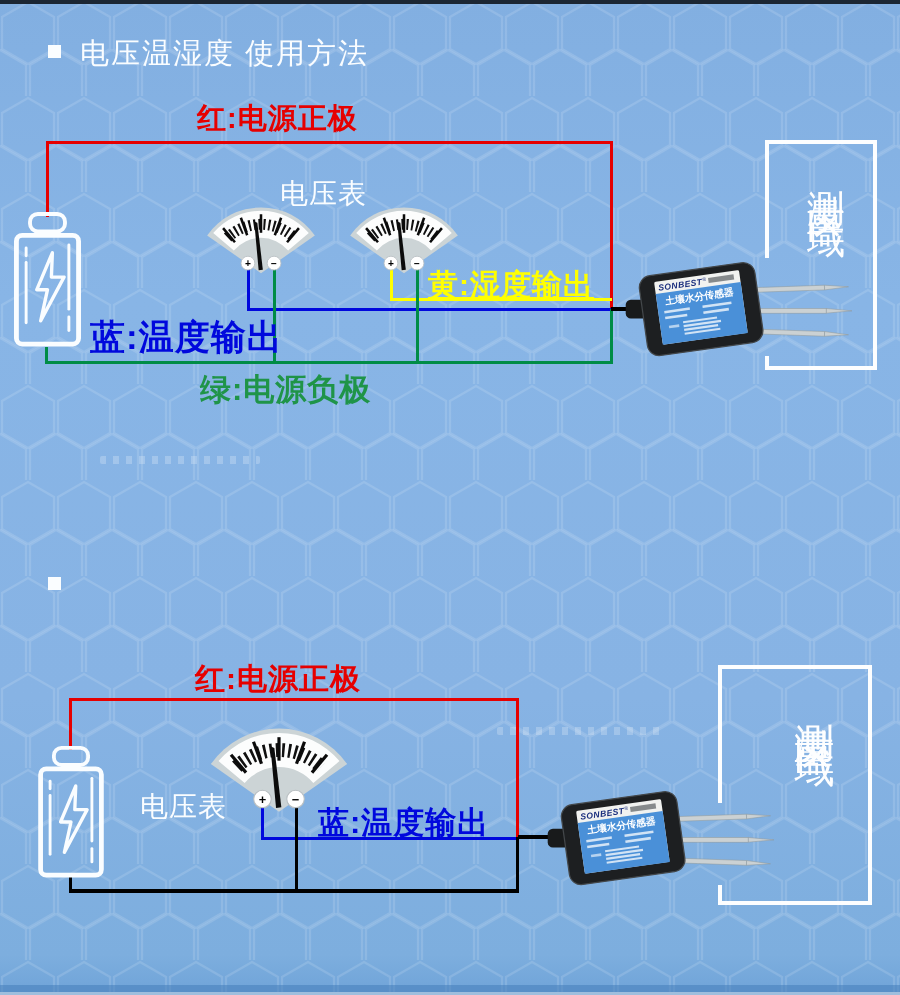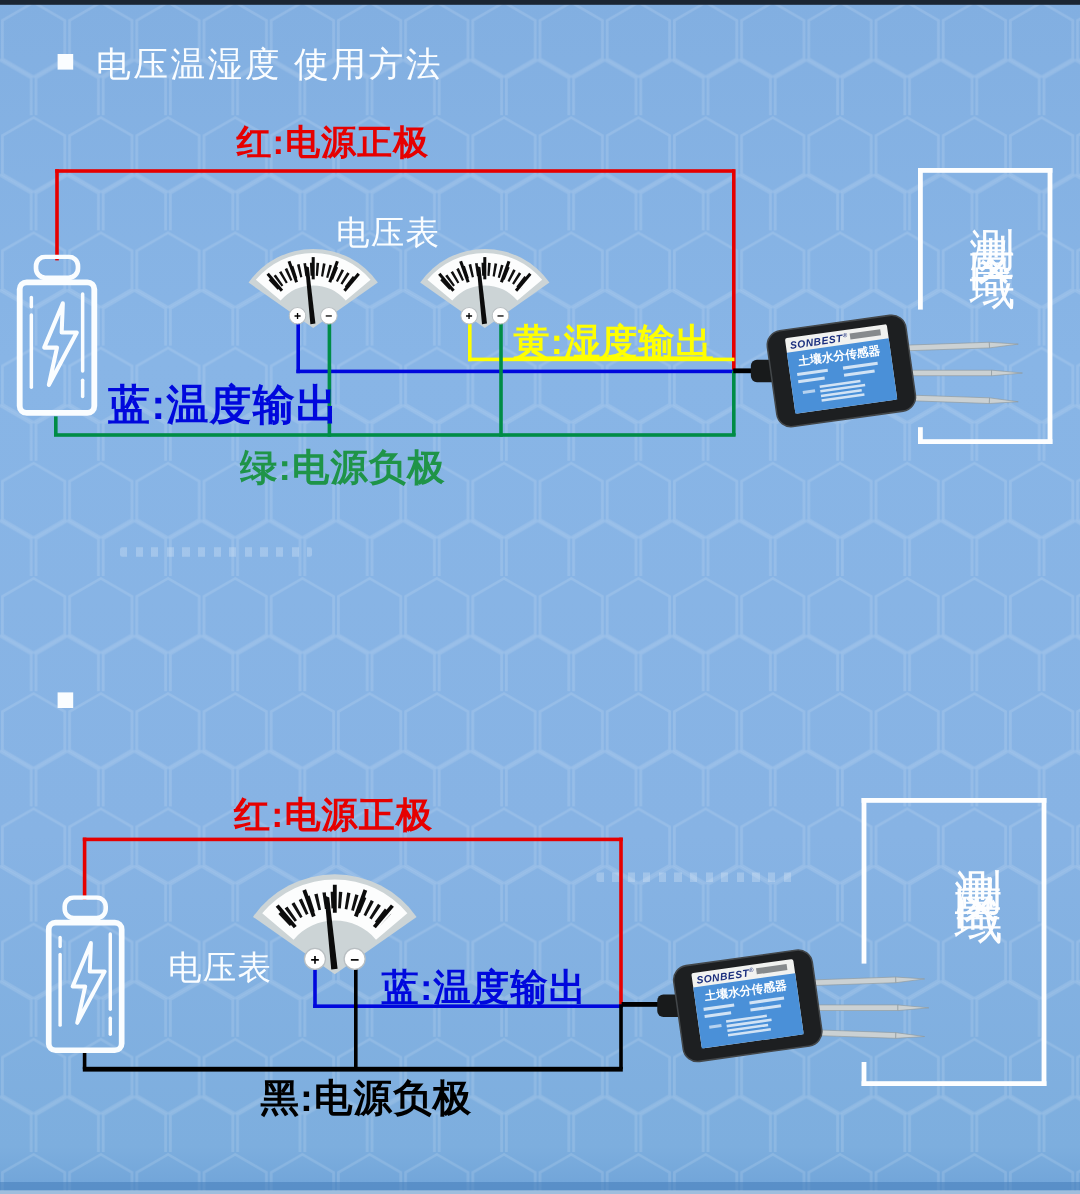--- a/index.html
+++ b/index.html
@@ -187,21 +187,20 @@
   <div class="wire w-blue" style="left:261px;top:837px;width:258px;height:3px;"></div>
   <div class="wire w-black" style="left:295px;top:804px;width:3px;height:88px;"></div>
   <div class="wire w-black" style="left:69px;top:889px;width:450px;height:4px;"></div>
   <div class="wire w-black" style="left:69px;top:876px;width:3px;height:15px;"></div>
   <div class="wire w-black" style="left:516px;top:837px;width:3px;height:54px;"></div>
   <div class="wire w-black" style="left:518px;top:835px;width:34px;height:4px;"></div>
 
   <div class="lbl lbl-red" style="left:195px;top:659px;font-size:30px;">红:电源正极</div>
   <div class="lbl lbl-white" style="left:140px;top:788px;font-size:28px;">电压表</div>
   <div class="lbl lbl-blue" style="left:318px;top:802px;font-size:31px;">蓝:温度输出</div>
-  <div class="lbl lbl-black" style="left:217px;top:894px;font-size:32px;">黑:电源负极</div>
 
   <svg class="battery" style="left:36px;top:746px;" width="70" height="133" viewBox="0 0 70 140">
     <g fill="none" stroke="#fafdff" stroke-linejoin="round" stroke-linecap="round">
       <rect x="17" y="2" width="36" height="18" rx="8" stroke-width="4"></rect>
       <rect x="3" y="24" width="64" height="112" rx="6" stroke-width="5"></rect>
       <line x1="13" y1="37" x2="13" y2="45" stroke-width="3"></line>
       <line x1="13" y1="52" x2="13" y2="114" stroke-width="3"></line>
       <line x1="57" y1="34" x2="57" y2="100" stroke-width="3"></line>
       <line x1="57" y1="108" x2="57" y2="122" stroke-width="3"></line>
       <path d="M40,42 L24,80 L35,80 L28,112 L52,67 L39,67 Z" stroke-width="3.5"></path>

